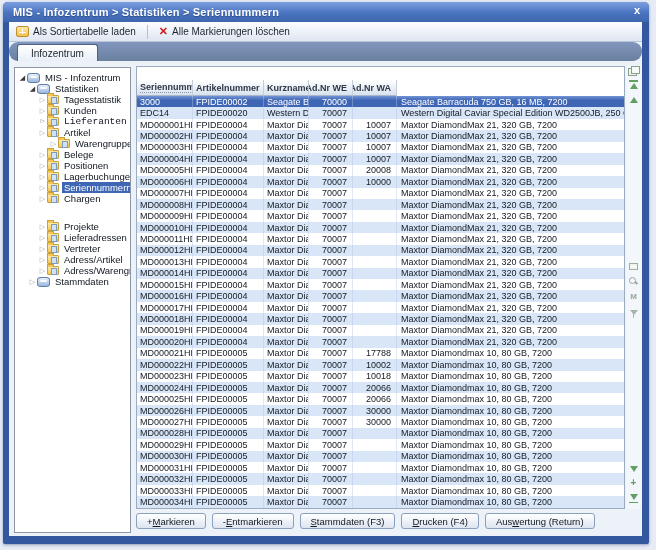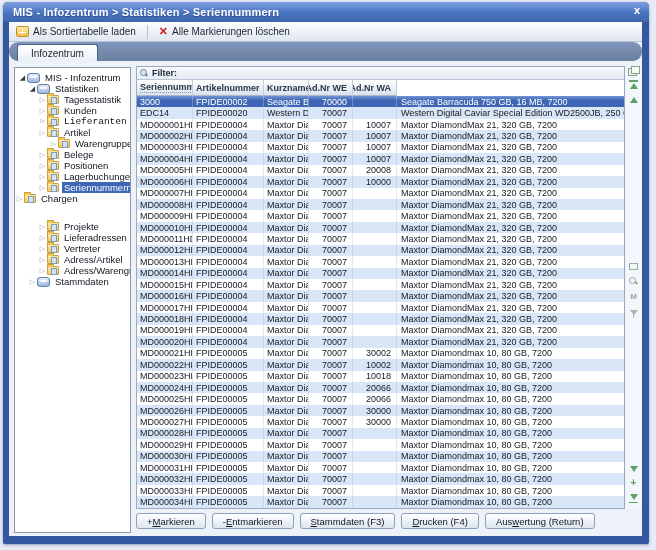--- a/index.html
+++ b/index.html
@@ -223,21 +223,21 @@
             <div class="tree-item" style="padding-left: 23px;">
               <div class="expander collapsed">▷</div>
               <div class="ticon folder"></div>
               <div class="tlabel">Lagerbuchungen</div>
             </div>
             <div class="tree-item selected" style="padding-left: 23px;">
               <div class="expander collapsed">▷</div>
               <div class="ticon folder"></div>
               <div class="tlabel">Seriennummern</div>
             </div>
-            <div class="tree-item" style="">
+            <div class="tree-item" style="padding-left: 23px;">
               <div class="expander collapsed">▷</div>
               <div class="ticon folder"></div>
               <div class="tlabel">Chargen</div>
             </div>
             <div class="tree-item" style="padding-left: 23px; margin-top: 17px;">
               <div class="expander collapsed">▷</div>
               <div class="ticon folder"></div>
               <div class="tlabel">Projekte</div>
             </div>
             <div class="tree-item" style="padding-left: 23px;">
@@ -261,24 +261,20 @@
               <div class="tlabel">Adress/Warengruppen</div>
             </div>
             <div class="tree-item" style="padding-left: 13px;">
               <div class="expander collapsed">▷</div>
               <div class="ticon system"></div>
               <div class="tlabel">Stammdaten</div>
             </div>
           </div>
 
         <div class="grid">
-          <div class="filter-row">
-            <span class="icon-magnifier"></span>
-            <span>Filter:</span>
-          </div>
           <div class="grid-header" id="grid-header">
               <div class="hcell c0">
                 <div class="hlabel sorted">Seriennummer</div>
               </div>
               <div class="hcell c1">
                 <div class="hlabel">Artikelnummer</div>
               </div>
               <div class="hcell c2">
                 <div class="hlabel">Kurzname</div>
               </div>
@@ -464,21 +460,21 @@
                 <div class="cell c2">Maxtor Dia</div>
                 <div class="cell c3">70007</div>
                 <div class="cell c4"></div>
                 <div class="cell c5">Maxtor DiamondMax 21, 320 GB, 7200</div>
               </div>
               <div class="grow">
                 <div class="cell c0">MD000021HD</div>
                 <div class="cell c1">FPIDE00005</div>
                 <div class="cell c2">Maxtor Dia</div>
                 <div class="cell c3">70007</div>
-                <div class="cell c4">30002</div>
+                <div class="cell c4">17788</div>
                 <div class="cell c5">Maxtor Diamondmax 10, 80 GB, 7200</div>
               </div>
               <div class="grow alt">
                 <div class="cell c0">MD000022HD</div>
                 <div class="cell c1">FPIDE00005</div>
                 <div class="cell c2">Maxtor Dia</div>
                 <div class="cell c3">70007</div>
                 <div class="cell c4">10002</div>
                 <div class="cell c5">Maxtor Diamondmax 10, 80 GB, 7200</div>
               </div>

